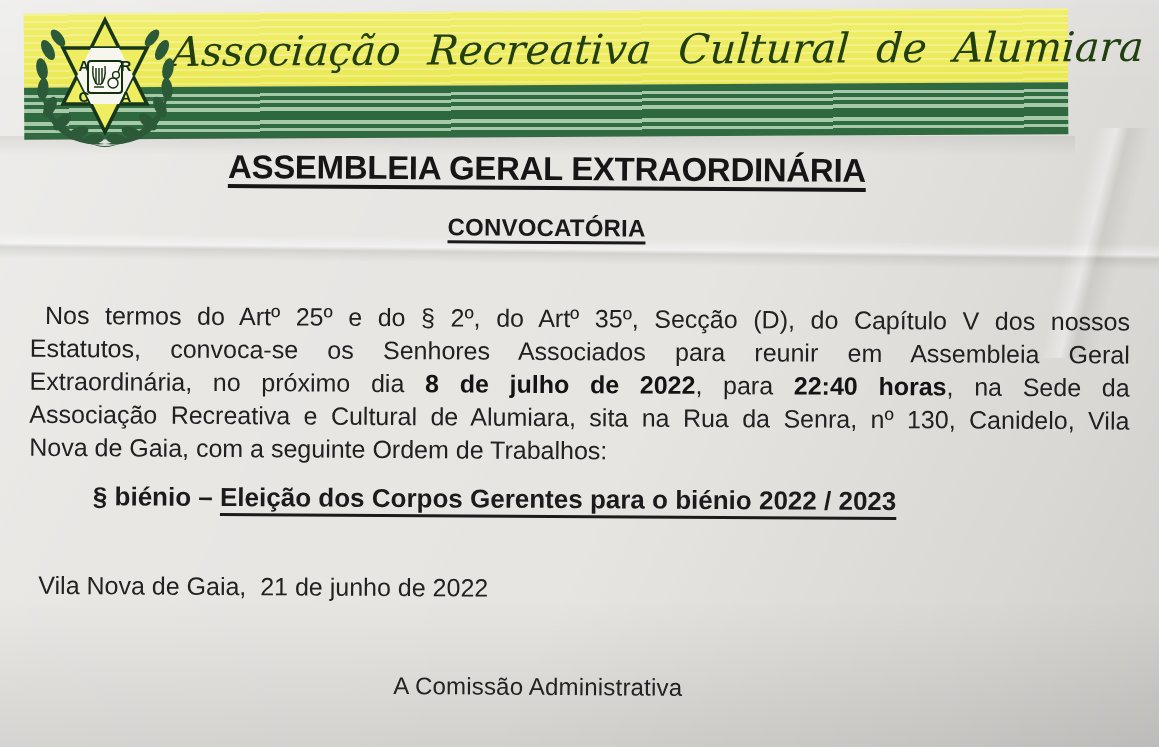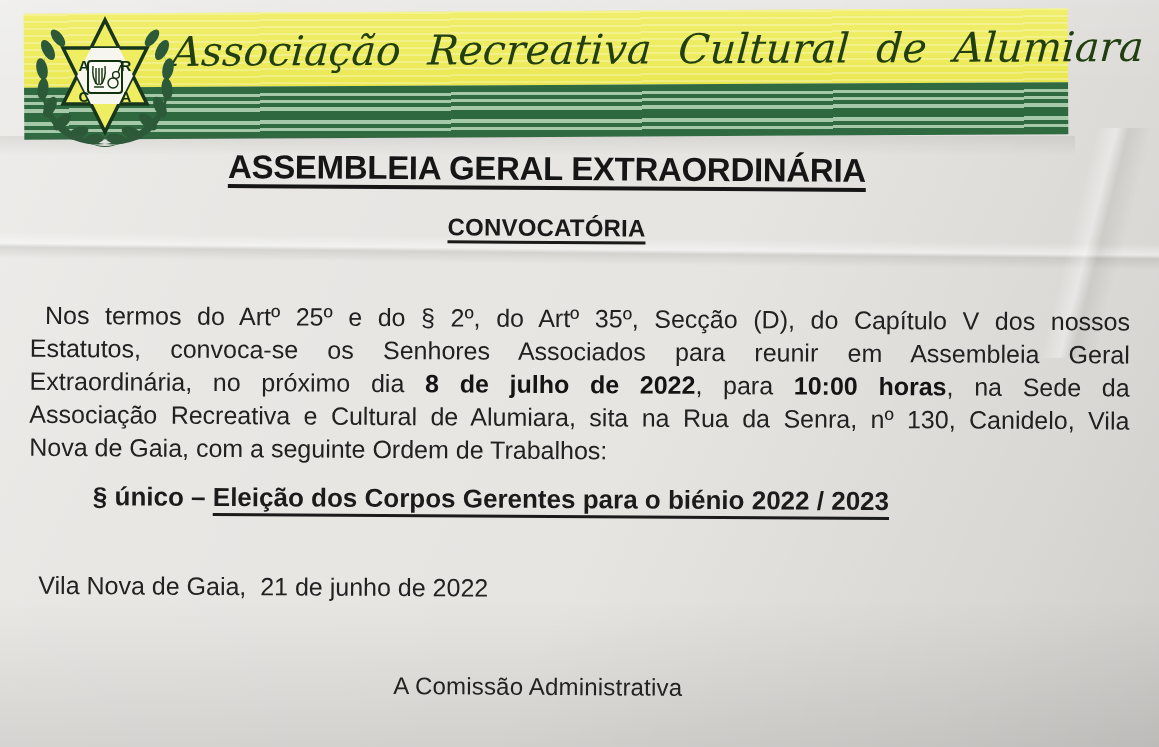--- a/index.html
+++ b/index.html
@@ -183,25 +183,25 @@
   <div class="crease-tr"></div>
 
   <div class="sheet-text">
 
     <div class="doc-title">ASSEMBLEIA GERAL EXTRAORDINÁRIA</div>
     <div class="doc-subtitle">CONVOCATÓRIA</div>
 
     <div class="body-par">
       <div class="bline first">Nos termos do Artº 25º e do § 2º, do Artº 35º, Secção (D), do Capítulo V dos nossos</div>
       <div class="bline">Estatutos, convoca-se os Senhores Associados para reunir em Assembleia Geral</div>
-      <div class="bline"><span>Extraordinária, no próximo dia </span><b>8 de julho de 2022</b><span>, para </span><b>10:00 horas</b><span>, na Sede da</span></div>
+      <div class="bline"><span>Extraordinária, no próximo dia </span><b>8 de julho de 2022</b><span>, para </span><b>22:40 horas</b><span>, na Sede da</span></div>
       <div class="bline">Associação Recreativa e Cultural de Alumiara, sita na Rua da Senra, nº 130, Canidelo, Vila</div>
       <div class="bline last">Nova de Gaia, com a seguinte Ordem de Trabalhos:</div>
     </div>
 
-    <div class="agenda"><span>§ único – </span><span class="agenda-item">Eleição dos Corpos Gerentes para o biénio 2022 / 2023</span></div>
+    <div class="agenda"><span>§ biénio – </span><span class="agenda-item">Eleição dos Corpos Gerentes para o biénio 2022 / 2023</span></div>
 
     <div class="date-line">Vila Nova de Gaia,  21 de junho de 2022</div>
 
     <div class="signature">A Comissão Administrativa</div>
 
   </div>
 </div>
 
 </body></html>

